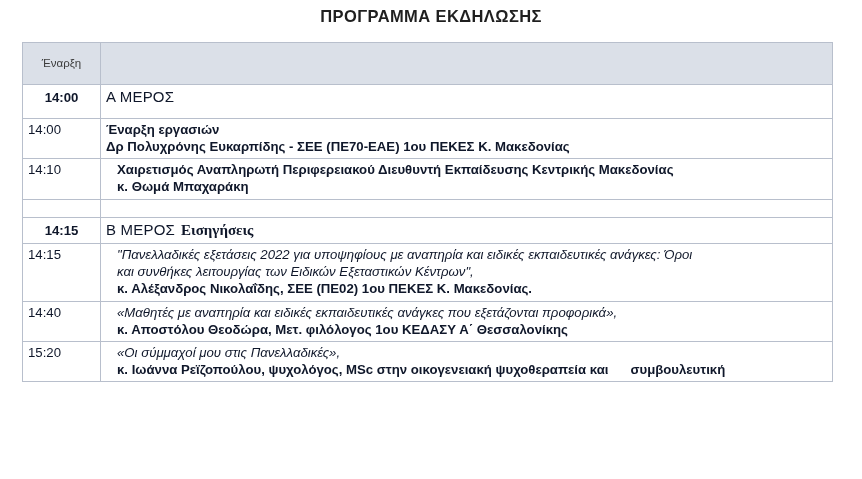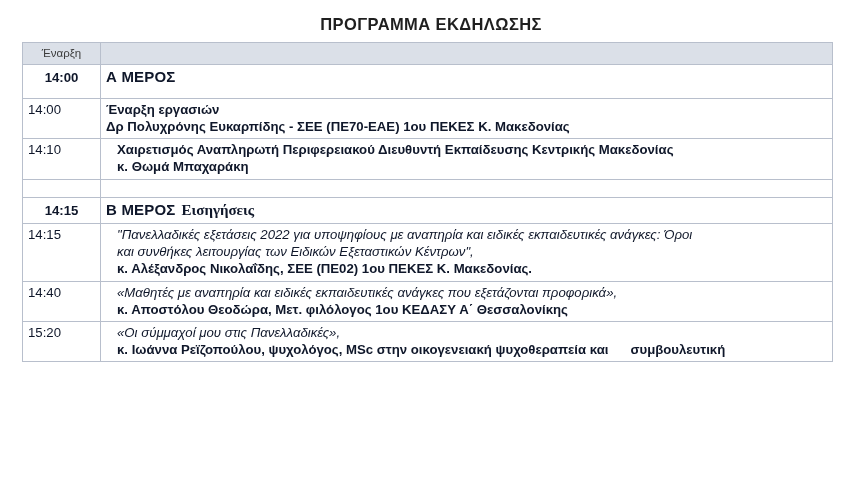--- a/index.html
+++ b/index.html
@@ -24,21 +24,21 @@
     box-sizing: border-box;
   }
 
   
   .doc-title {
     text-align: center;
     font-size: 16.5px;
     font-weight: bold;
     letter-spacing: 0.4px;
     color: #1f1f1f;
-    padding-top: 14px;
+    padding-top: 6px;
     padding-bottom: 0;
     line-height: 1.3;
   }
 
   
   .table-wrap {
     position: absolute;
     left: 22px;
     top: 42px;
     width: 810px;
@@ -66,21 +66,21 @@
 
   
   tr.head-row th {
     background: #dbe0e8;
     height: 21px;
     font-weight: normal;
     font-size: 11.5px;
     color: #3c3c3c;
     text-align: center;
     vertical-align: middle;
-    padding: 0 4px;
+    padding: 10px 4px;
   }
   tr.head-row th.h-desc { background: #dbe0e8; }
 
   
   td.time {
     font-size: 12.4px;
     text-align: left;
     padding-left: 6px;
     padding-top: 3px;
     white-space: nowrap;
@@ -90,21 +90,21 @@
     text-align: center;
     font-weight: bold;
     font-size: 13.2px;
     padding-top: 4px;
   }
 
   td.desc { padding-left: 8px; }
 
   
   .section-title {
-    font-weight: bold;
+    font-weight: normal;
     font-size: 15px;
     letter-spacing: 0.2px;
     text-align: right;
   }
   .section-sub {
     font-weight: bold;
     font-size: 15px;
     padding-left: 6px;
     font-family: Liberation Serif, serif;
   }

